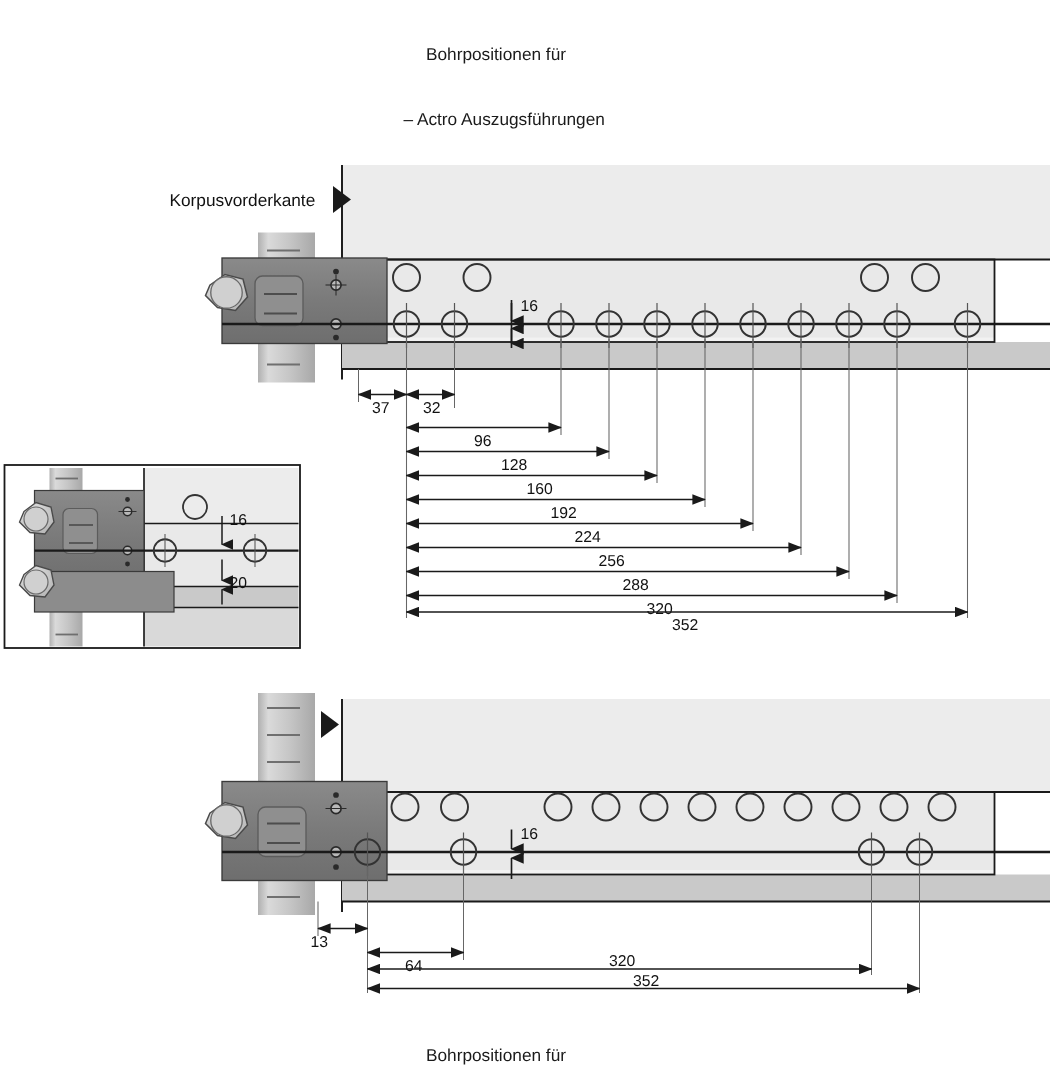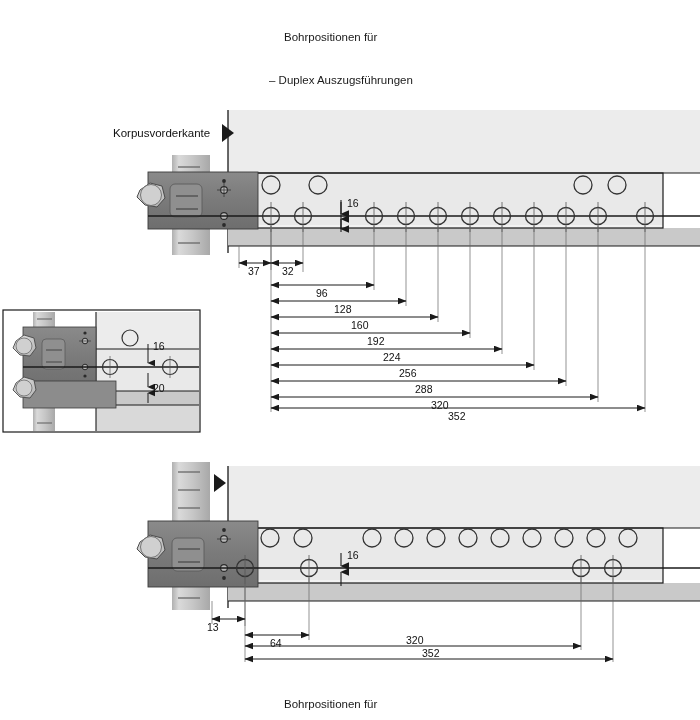--- a/index.html
+++ b/index.html
@@ -9,21 +9,21 @@
   .caption-block div{white-space:pre;padding-left:25px;}
   svg{position:absolute;left:0;top:0;}
   .dimtxt{font-size:10.5px;font-family:"Liberation Sans",sans-serif;fill:#111;}
   .lbl{font-size:11.5px;font-family:"Liberation Sans",sans-serif;fill:#111;}
 </style>
 </head>
 <body>
 
 <div class="caption-block" style="left:259px;top:2px;">
   <div>Bohrpositionen für</div>
-  <div style="padding-left:10px">– Duplex Auszugsführungen</div>
+  <div style="padding-left:10px">– Actro Auszugsführungen</div>
   <div style="padding-left:10px">– Quadro Aufschiebe- / Aufsteckmontage</div>
   <div style="padding-left:10px">– Quadro Duplex 60 / 70 – Systema Top 2000 Schrankwand</div>
   <div style="padding-left:10px">– Kugelauszüge KA</div>
 </div>
 
 <svg width="700" height="720" viewBox="0 0 700 720">
   <defs>
     <linearGradient id="postg" x1="0" y1="0" x2="1" y2="0">
       <stop offset="0" stop-color="#b0b0b0"></stop>
       <stop offset="0.18" stop-color="#dadada"></stop>

